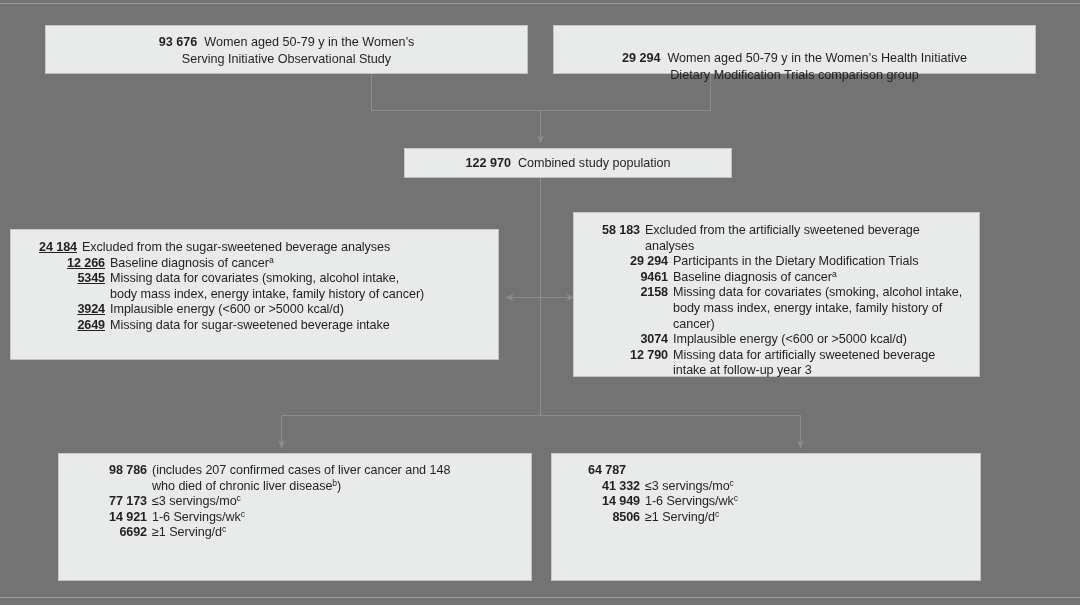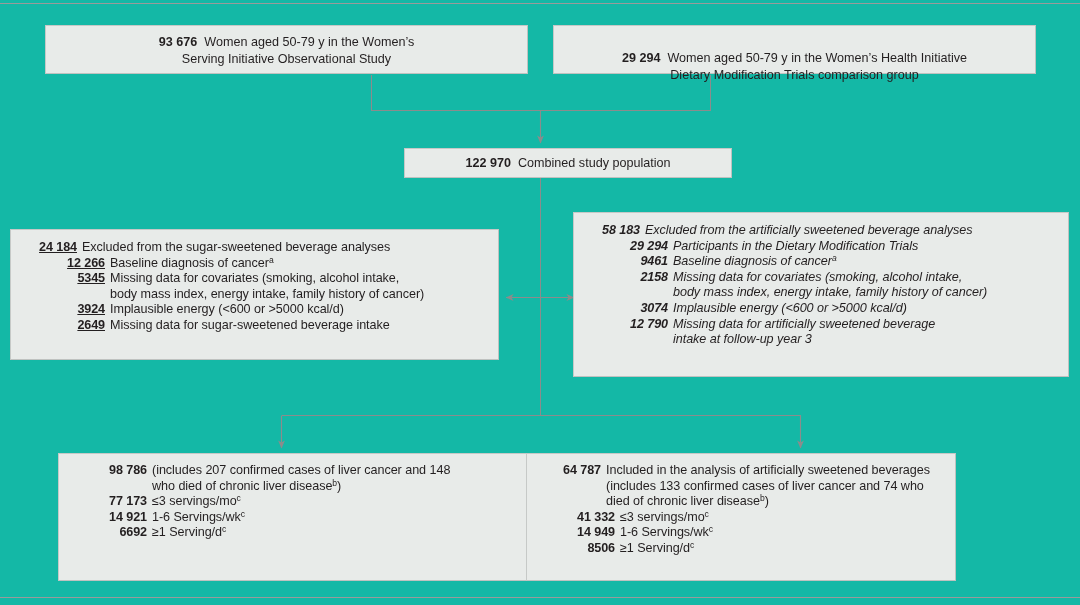--- a/index.html
+++ b/index.html
@@ -10,21 +10,21 @@
   body {
     font-family: "Liberation Sans", sans-serif;
     color: #231f20;
     -webkit-font-smoothing: antialiased;
   }
   #page {
     position: relative;
     width: 1080px;
     height: 605px;
     overflow: hidden;
-    background: #14b8a6;
+    background: #737373;
   }
   #edges {
     position: absolute;
     left: 0;
     top: 0;
     width: 1080px;
     height: 605px;
     pointer-events: none;
   }
   .rule {
@@ -123,33 +123,33 @@
   }
   #box-combined .num-inline { font-weight: bold; }
 
   #box-excl-ssb {
     left: 10px; top: 229px; width: 489px; height: 131px;
   }
   #box-excl-ssb .rows { top: 10px; left: 8px; right: 8px; }
   #box-excl-ssb .row .num { width: 58px; text-decoration: underline; }
 
   #box-excl-asb {
-    left: 573px; top: 212px; width: 496px; height: 165px; font-style: italic;
+    left: 573px; top: 212px; width: 407px; height: 165px;
   }
   #box-excl-asb .rows { top: 10px; left: 8px; right: 8px; }
   #box-excl-asb .row .num { width: 58px; }
 
   #box-incl-ssb {
     left: 58px; top: 453px; width: 474px; height: 128px;
   }
   #box-incl-ssb .rows { top: 9px; left: 8px; right: 10px; }
   #box-incl-ssb .row .num { width: 58px; }
 
   #box-incl-asb {
-    left: 526px; top: 453px; width: 430px; height: 128px;
+    left: 551px; top: 453px; width: 430px; height: 128px;
   }
   #box-incl-asb .rows { top: 9px; left: 8px; right: 10px; }
   #box-incl-asb .row .num { width: 58px; }
 
   .hang {
     display: block;
   }
 </style>
 </head>
 <body>
@@ -300,25 +300,20 @@
         <div class="num">6692</div>
         <div class="txt"><span>≥1 Serving/d</span><sup>c</sup></div>
       </div>
     </div>
   </div>
 
   <div class="box" id="box-incl-asb">
     <div class="rows">
       <div class="row" style="padding-left:8px">
         <div class="num">64 787</div>
-        <div class="txt">
-          <span class="hang">Included in the analysis of artificially sweetened beverages</span>
-          <span class="hang">(includes 133 confirmed cases of liver cancer and 74 who</span>
-          <span class="hang"><span>died of chronic liver disease</span><sup>b</sup><span>)</span></span>
-        </div>
       </div>
 
       <div class="row" style="padding-left:22px">
         <div class="num">41 332</div>
         <div class="txt"><span>≤3 servings/mo</span><sup>c</sup></div>
       </div>
 
       <div class="row" style="padding-left:22px">
         <div class="num">14 949</div>
         <div class="txt"><span>1-6 Servings/wk</span><sup>c</sup></div>

